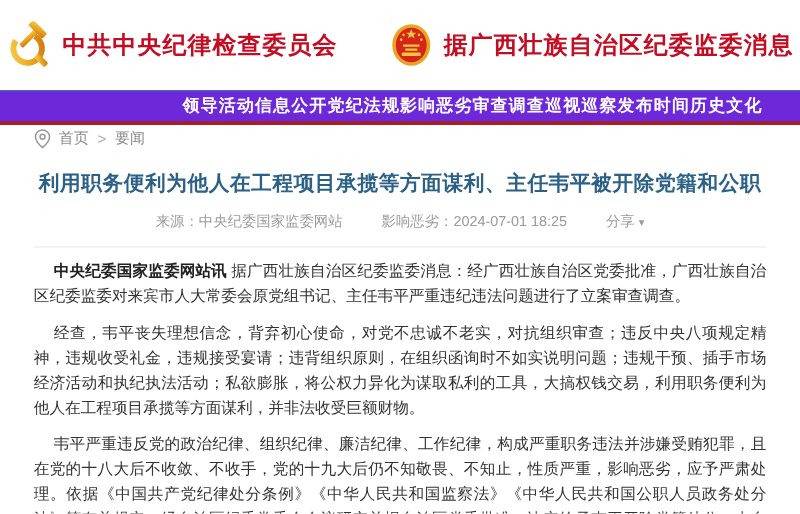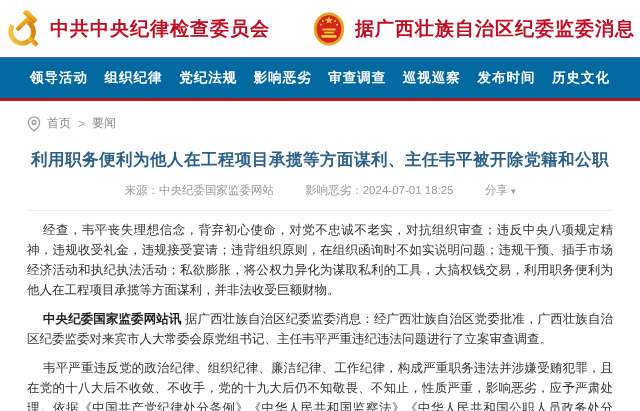--- a/index.html
+++ b/index.html
@@ -11,21 +11,21 @@
   .page {
     position: relative;
     width: 640px;
     height: 411px;
     background: #fff;
     overflow: hidden;
   }
 
   
   .site-header {
-    height: 57px;
+    height: 72px;
     display: flex;
     align-items: center;
     justify-content: center;
     gap: 40px;
     background: #fff;
   }
   .org {
     display: flex;
     align-items: center;
     gap: 7px;
@@ -34,47 +34,47 @@
   .org-name {
     color: #c30d23;
     font-size: 19px;
     font-weight: bold;
     letter-spacing: 1px;
     white-space: nowrap;
   }
 
   
   .main-nav {
-    height: 44px;
-    background: #0369a1;
+    height: 28px;
+    background: #6d28d9;
     border-top: 1px solid #4a66c8;
     border-bottom: 3px solid #a81c24;
     display: flex;
     align-items: center;
-    justify-content: space-between;
+    justify-content: flex-end;
     padding: 0 30px;
   }
   .nav-item {
     color: #ffffff;
     font-size: 13.5px;
     font-weight: bold;
     letter-spacing: 1px;
     text-decoration: none;
     cursor: pointer;
     white-space: nowrap;
   }
 
   
   .content { padding: 0 27px; }
 
   .breadcrumb {
     display: flex;
     align-items: center;
     gap: 6px;
-    padding-top: 14px;
+    padding-top: 2px;
     font-size: 12px;
     color: #8a8a8a;
   }
   .breadcrumb a { color: #8a8a8a; text-decoration: none; cursor: pointer; }
   .crumb-sep { color: #aaa; margin: 0 1px; }
   .pin-icon { width: 14px; height: 16px; display: block; }
 
   .article-title {
     margin-top: 17px;
     text-align: center;
@@ -148,21 +148,21 @@
         <rect x="13" y="19.5" width="14" height="2" rx=".6" fill="#f3c63d"></rect>
         <rect x="14.8" y="23" width="10.4" height="1.8" rx=".5" fill="#f3c63d"></rect>
         <rect x="12" y="26.3" width="16" height="3" rx=".8" fill="#f3c63d"></rect>
       </svg>
       <span class="org-name">据广西壮族自治区纪委监委消息</span>
     </div>
   </header>
 
   <nav class="main-nav">
       <a class="nav-item">领导活动</a>
-      <a class="nav-item">组织纪律</a>
+      <a class="nav-item">信息公开</a>
       <a class="nav-item">党纪法规</a>
       <a class="nav-item">影响恶劣</a>
       <a class="nav-item">审查调查</a>
       <a class="nav-item">巡视巡察</a>
       <a class="nav-item">发布时间</a>
       <a class="nav-item">历史文化</a>
     </nav>
 
   <main class="content">
 
@@ -181,19 +181,19 @@
     <div class="meta">
       <span class="meta-item"><span>来源：</span><span>中央纪委国家监委网站</span></span>
       <span class="meta-item"><span>影响恶劣：</span><span>2024-07-01 18:25</span></span>
       <span class="meta-item share-toggle"><span>分享</span>
         <span class="share-caret">▾</span></span>
     </div>
 
     <hr class="divider">
 
     <div class="article-body">
+        <p class="para"><strong>中央纪委国家监委网站讯</strong> 据广西壮族自治区纪委监委消息：经广西壮族自治区党委批准，广西壮族自治区纪委监委对来宾市人大常委会原党组书记、主任韦平严重违纪违法问题进行了立案审查调查。</p>
         <p class="para">经查，韦平丧失理想信念，背弃初心使命，对党不忠诚不老实，对抗组织审查；违反中央八项规定精神，违规收受礼金，违规接受宴请；违背组织原则，在组织函询时不如实说明问题；违规干预、插手市场经济活动和执纪执法活动；私欲膨胀，将公权力异化为谋取私利的工具，大搞权钱交易，利用职务便利为他人在工程项目承揽等方面谋利，并非法收受巨额财物。</p>
-        <p class="para"><strong>中央纪委国家监委网站讯</strong> 据广西壮族自治区纪委监委消息：经广西壮族自治区党委批准，广西壮族自治区纪委监委对来宾市人大常委会原党组书记、主任韦平严重违纪违法问题进行了立案审查调查。</p>
         <p class="para">韦平严重违反党的政治纪律、组织纪律、廉洁纪律、工作纪律，构成严重职务违法并涉嫌受贿犯罪，且在党的十八大后不收敛、不收手，党的十九大后仍不知敬畏、不知止，性质严重，影响恶劣，应予严肃处理。依据《中国共产党纪律处分条例》《中华人民共和国监察法》《中华人民共和国公职人员政务处分法》等有关规定，经自治区纪委常委会会议研究并报自治区党委批准，决定给予韦平开除党籍处分；由自治区监委给予其开除公职处分；终止其来宾市第五次党代会代表资格；收缴其违纪违法所得；将其涉嫌犯罪问题移送检察机关依法审查起诉，所涉财物一并移送。</p>
       </div>
 
   </main>
 </div>
 
 </body></html>

